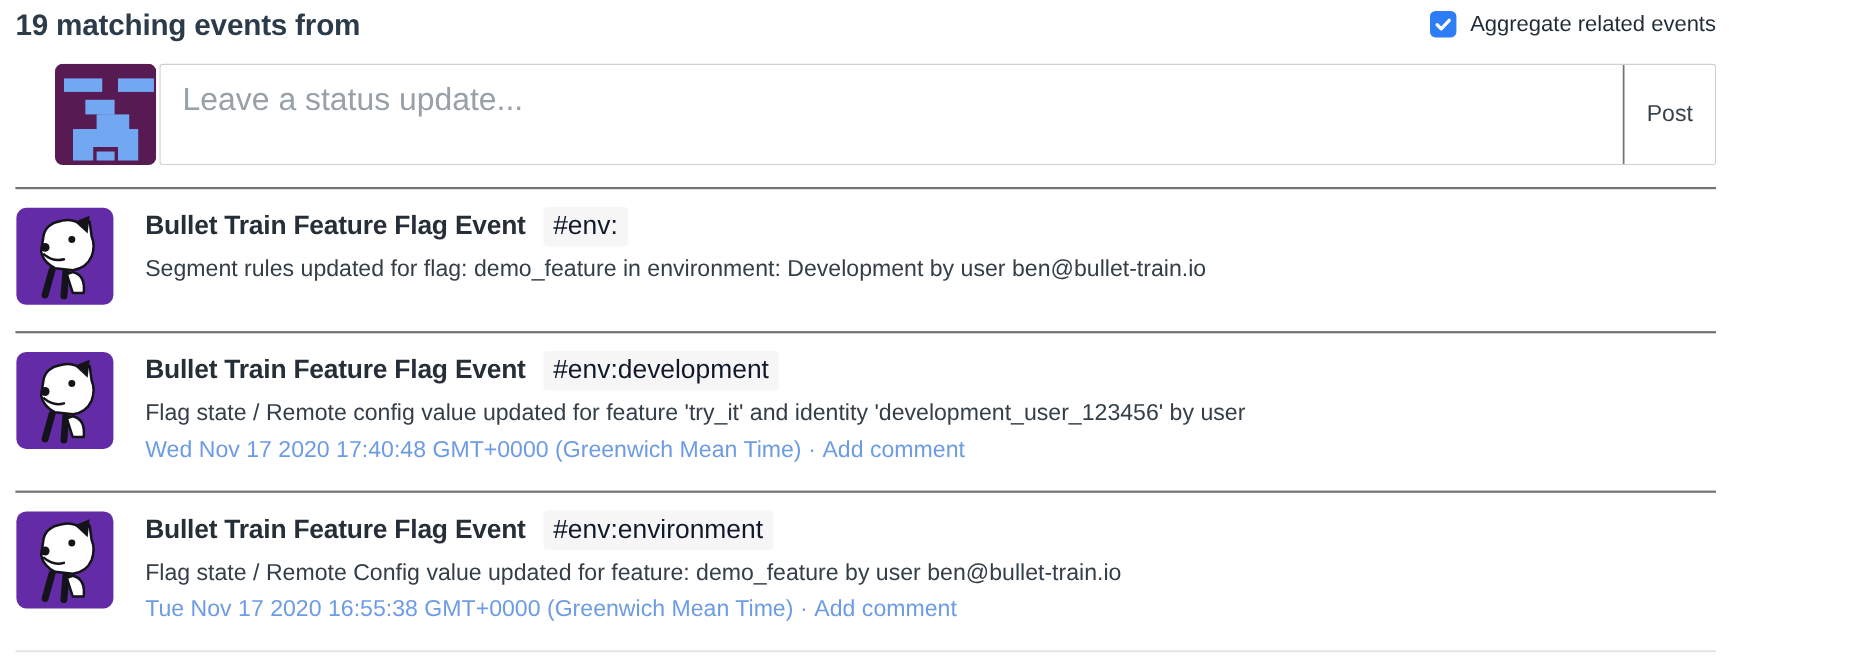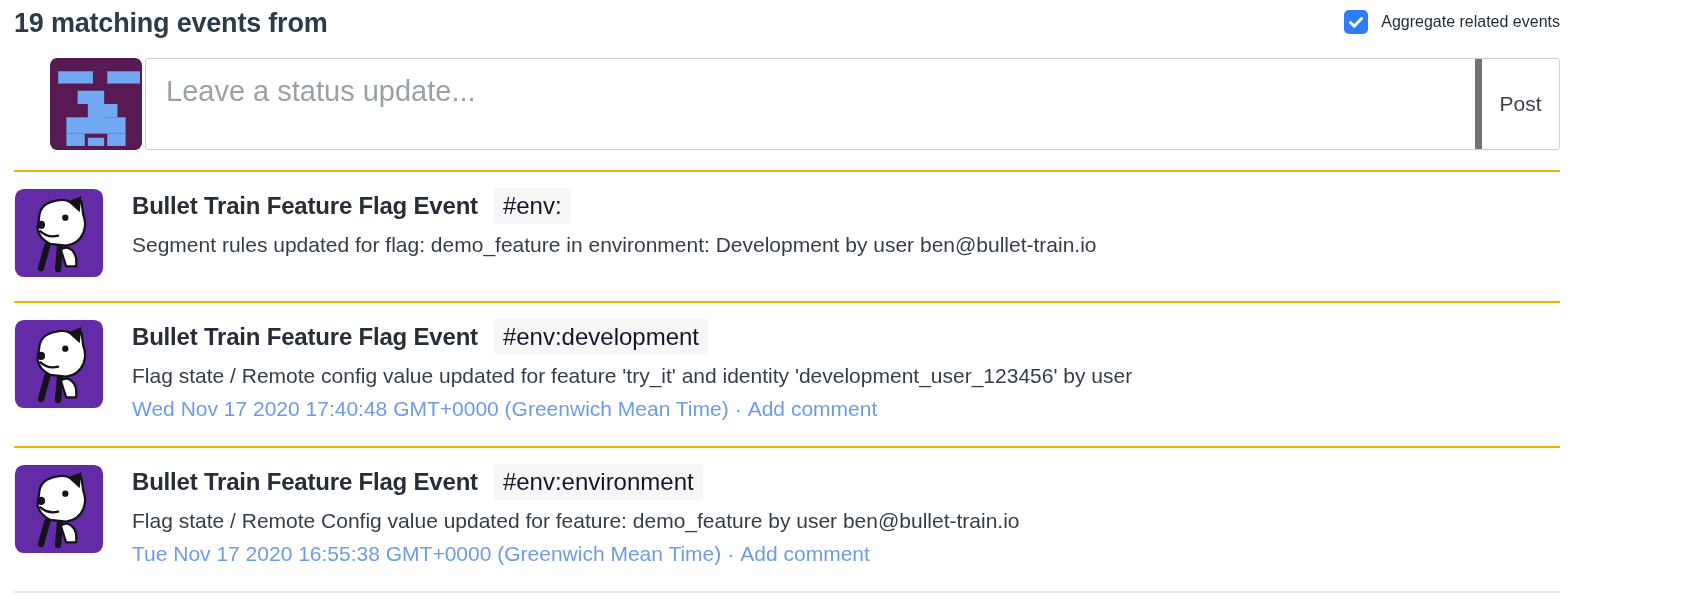--- a/index.html
+++ b/index.html
@@ -6,33 +6,33 @@
   html, body { width: 1683px; height: 606px; background: #ffffff; overflow: hidden; }
   body { font-family: "Liberation Sans", sans-serif; color: #36424d; }
   .container { width: 1546px; margin: 0 auto 9px 14px; }
 
   
   .header { display: flex; justify-content: space-between; align-items: flex-start; padding-top: 8px; height: 48px; }
   .page-title { font-size: 27px; font-weight: 700; color: #2b3b49; letter-spacing: -0.2px; }
   .agg { display: flex; align-items: center; gap: 13px; cursor: pointer; margin-top: 2px; }
   .checkbox { width: 24px; height: 24px; background: #2d7df6; border-radius: 5px; display: flex; align-items: center; justify-content: center; flex: none; }
   .checkbox svg { width: 16px; height: 16px; }
-  .agg-label { font-size: 16px; color: #1e2b36; }
+  .agg-label { font-size: 20px; color: #1e2b36; }
 
   
   .composer { display: flex; margin-top: 10px; height: 92px; padding-left: 36px; }
   .composer .avatar { width: 92px; height: 92px; flex: none; margin-right: 3px; }
   .composer-box { flex: 1; display: flex; border: 1px solid #d0d0d0; border-radius: 3px; background: #fff; }
   .status-input { flex: 1; border: none; outline: none; resize: none; font-family: "Liberation Sans", sans-serif; font-size: 29px; padding: 16px 20px; color: #36424d; background: transparent; }
   .status-input::placeholder { color: #98a1a8; opacity: 1; }
-  .post-btn { width: 84px; flex: none; background: #fff; border: none; border-left: 7px solid #737373; font-family: "Liberation Sans", sans-serif; font-size: 21px; color: #39424b; cursor: pointer; border-radius: 0 3px 3px 0; }
+  .post-btn { width: 84px; flex: none; background: #fff; border: none; border-left: 2px solid #737373; font-family: "Liberation Sans", sans-serif; font-size: 21px; color: #39424b; cursor: pointer; border-radius: 0 3px 3px 0; }
 
   
   .events { margin-top: 20px; border-bottom: 2px solid #e6e6e6; }
-  .event-row { display: flex; border-top: 2px solid #eab308; padding: 15px 0 23px 0; }
+  .event-row { display: flex; border-top: 2px solid #737373; padding: 15px 0 23px 0; }
   .event-row .avatar { width: 90px; height: 90px; flex: none; margin-top: 1px; }
   .event-body { margin-left: 28px; padding-top: 2px; }
   .title-line { display: flex; align-items: center; gap: 16px; height: 34px; }
   .event-title { font-size: 24px; font-weight: 700; color: #262f38; letter-spacing: -0.2px; }
   .tag { background: #f6f6f6; color: #0f172a; font-size: 24px; padding: 4px 9px; border-radius: 4px; line-height: 1.2; }
   .event-desc { font-size: 21px; color: #333e48; margin-top: 8px; height: 28px; line-height: 28px; text-align: center; }
   .event-meta { font-size: 21px; color: #6d9ce4; margin-top: 5px; height: 28px; line-height: 28px; }
   .event-meta a { color: #6d9ce4; text-decoration: none; cursor: pointer; }
   .meta-dot { color: #6d9ce4; margin: 0 6px; }
   .avatar svg { display: block; width: 100%; height: 100%; }

